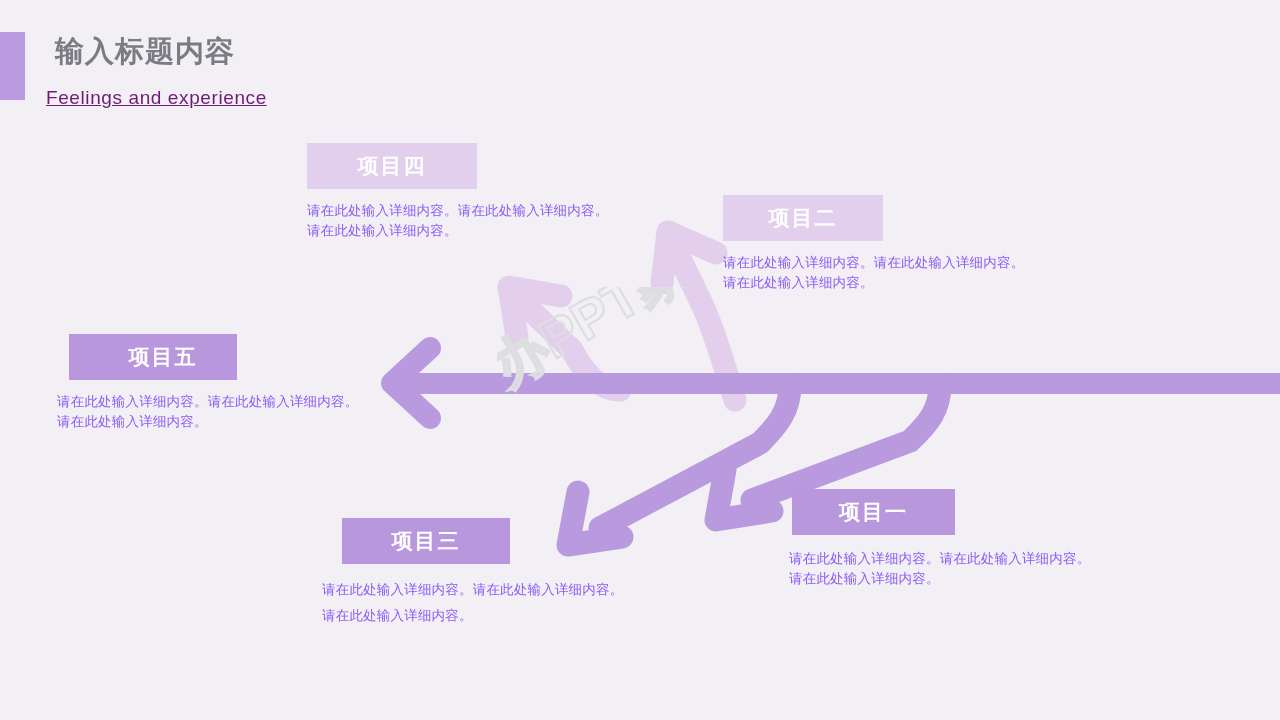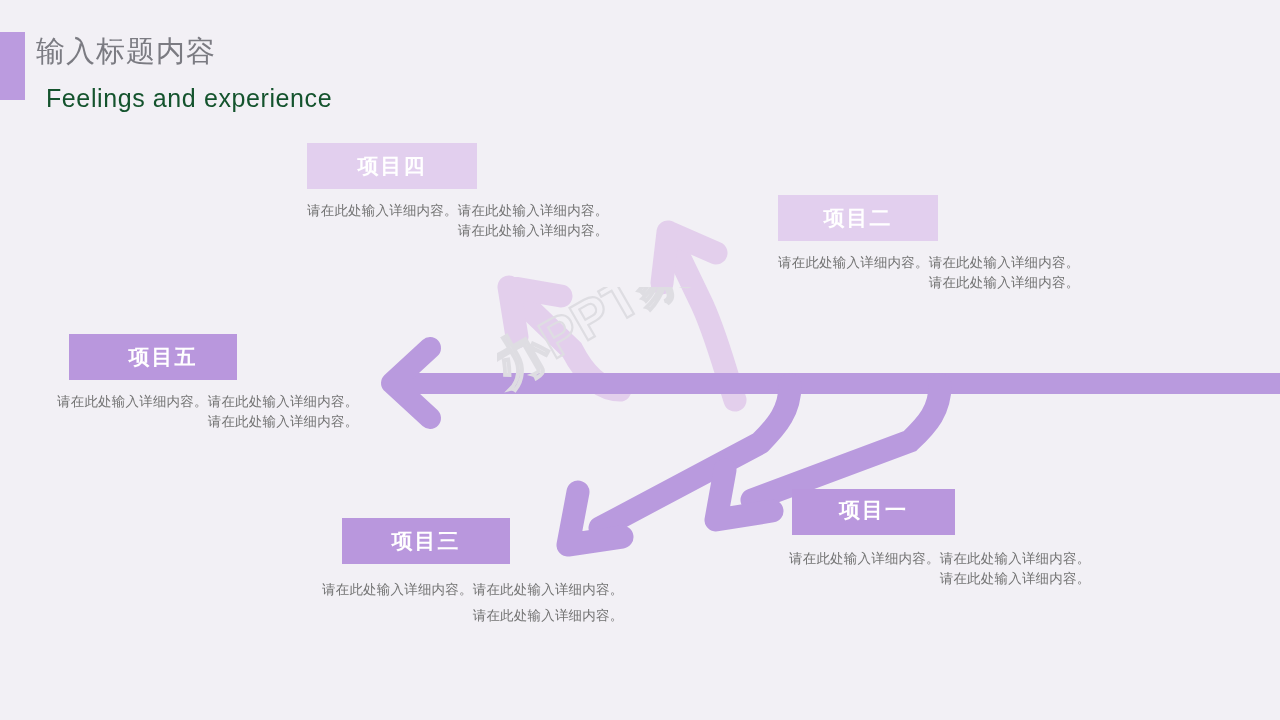--- a/index.html
+++ b/index.html
@@ -29,38 +29,39 @@
   #header-accent {
     position: absolute;
     left: 0;
     top: 32px;
     width: 25px;
     height: 68px;
     background: #bb9bdf;
   }
   #page-title {
     position: absolute;
-    left: 36px;
+    left: 55px;
     top: 32px;
     font-size: 29px;
-    font-weight: normal;
+    font-weight: bold;
     color: #7b7b82;
     letter-spacing: 1px;
     line-height: 38px;
     white-space: nowrap;
   }
   #page-subtitle {
     position: absolute;
     left: 46px;
     top: 85px;
-    font-size: 25px;
-    color: #14532d;
+    font-size: 19px;
+    color: #701a75;
     letter-spacing: 0.6px;
     line-height: 26px;
     white-space: nowrap;
+    text-decoration: underline;
   }
 
   
   #diagram-svg {
     position: absolute;
     left: 0;
     top: 0;
     width: 1280px;
     height: 720px;
   }
@@ -87,47 +88,46 @@
     letter-spacing: 2px;
     text-align: center;
     line-height: 46px;
     box-sizing: border-box;
   }
   .chip-light { background: #e2cfee; }
   .chip-dark  { background: #b997dd; }
 
   .item-desc {
     font-size: 13.5px;
-    color: #737373;
+    color: #8b5cf6;
     line-height: 20px;
     margin-top: 12px;
     letter-spacing: 0.2px;
-    text-align: right;
   }
   .item-desc .line { display: block; white-space: nowrap; }
 
   
   #item-four  { left: 307px; top: 143px; }
   #item-four  .item-chip { width: 170px; height: 46px; }
   #item-four  .item-desc { padding-left: 0px; }
 
-  #item-two   { left: 778px; top: 195px; }
+  #item-two   { left: 723px; top: 195px; }
   #item-two   .item-chip { width: 160px; height: 46px; }
 
   #item-five  { left: 69px;  top: 334px; }
   #item-five  .item-chip { width: 168px; height: 46px; padding-left: 20px; }
   #item-five  .item-desc { margin-left: -12px; }
 
   #item-three { left: 325px; top: 518px; }
   #item-three .item-chip { width: 168px; height: 46px; margin-left: 17px; }
   #item-three .item-desc { margin-left: -3px; margin-top: 16px; }
   #item-three .item-desc .line + .line { margin-top: 6px; }
 
   #item-one   { left: 792px; top: 489px; }
-  #item-one   .item-chip { width: 163px; height: 46px; font-family: Liberation Mono, monospace; }
+  #item-one   .item-chip { width: 163px; height: 46px; }
   #item-one   .item-desc { margin-left: -3px; margin-top: 14px; }
 </style>
 </head>
 <body>
 
 <div id="slide">
 
   <div id="header-accent"></div>
   <div id="page-title">输入标题内容</div>
   <div id="page-subtitle">Feelings and experience</div>

